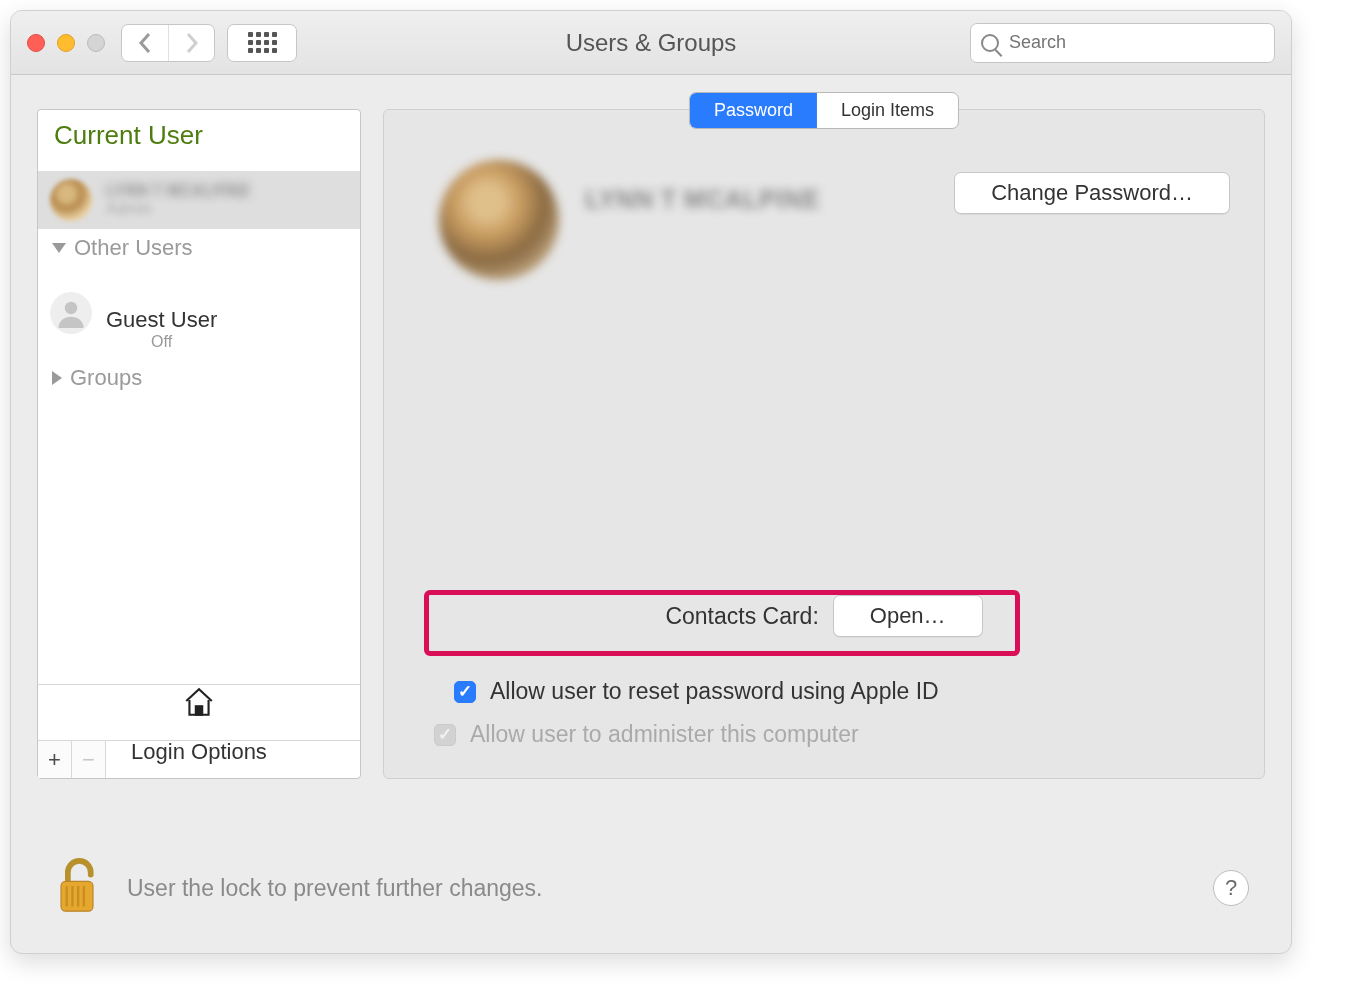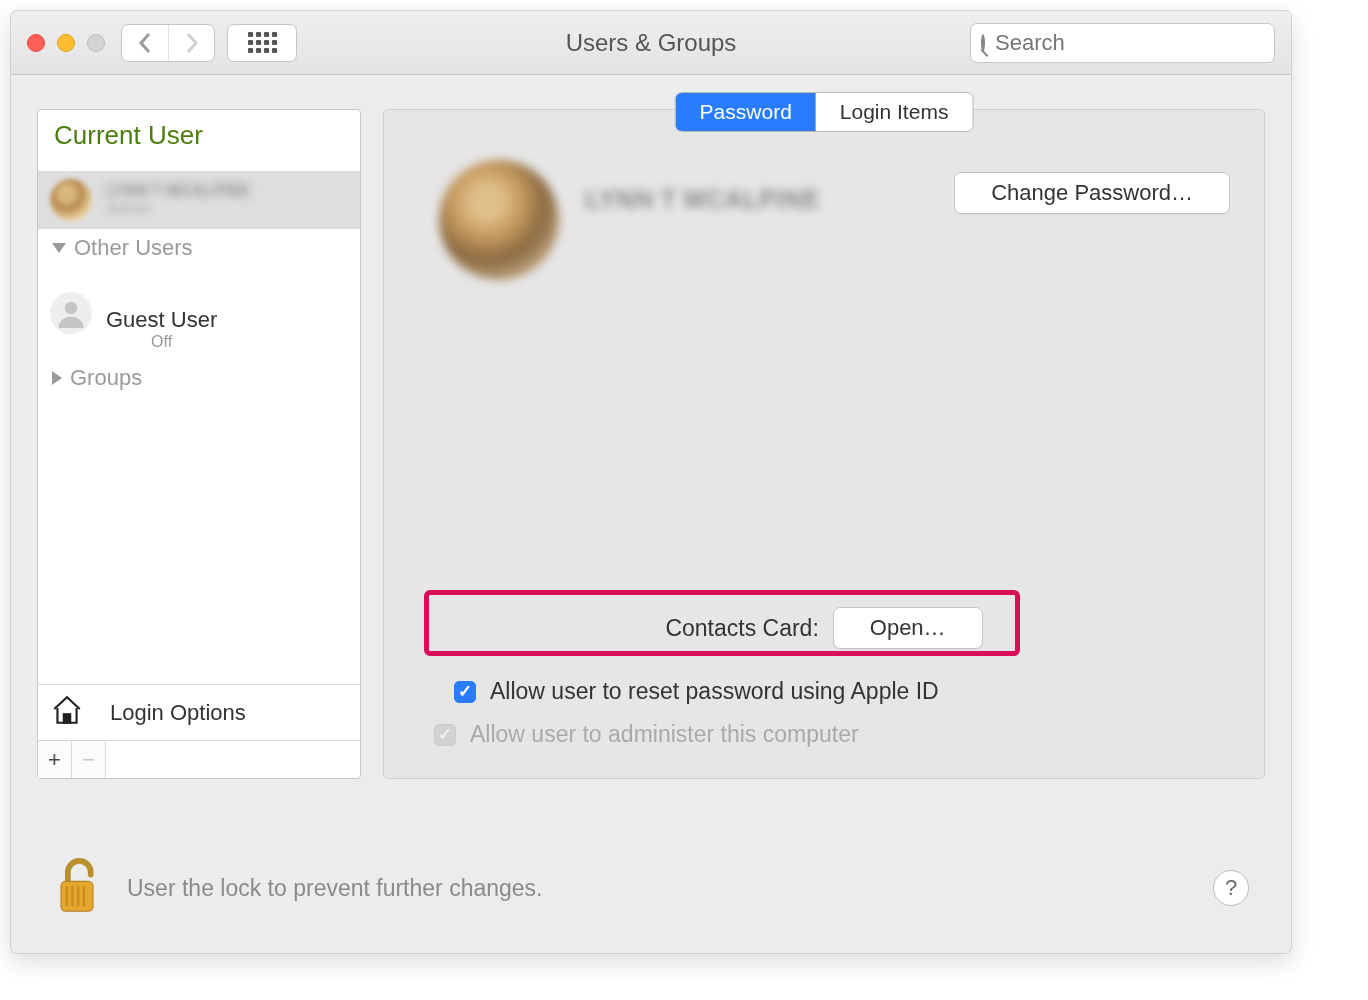--- a/index.html
+++ b/index.html
@@ -10,21 +10,21 @@
     width: 1368px;
     height: 1000px;
     overflow: hidden;
     color: #333;
   }
   .window {
     width: 1282px;
     height: 944px;
     background: #ececec;
     border: 1px solid #d0d0d0;
-    border-radius: 7px;
+    border-radius: 12px;
     box-shadow: 0 8px 25px rgba(0,0,0,0.14);
     margin: 10px;
     position: relative;
     overflow: hidden;
   }
   
   .titlebar {
     height: 64px;
     background: linear-gradient(#efefef,#e3e3e3);
     border-bottom: 1px solid #c8c8c8;
@@ -56,21 +56,21 @@
   .grid-dots span { width:5px;height:5px;background:#555;border-radius:1px; }
   .title {
     position:absolute; left:0; right:0; text-align:center;
     font-size:24px; color:#555; pointer-events:none;
   }
   .search {
     margin-left:auto; width:305px; height:40px;
     background:#fff; border:1px solid #c6c6c6; border-radius:7px;
     display:flex; align-items:center; padding:0 10px; gap:8px;
   }
-  .search input { border:none;outline:none;font-size:22px;color:#888;background:transparent;flex:1; }
+  .search input { border:none;outline:none;font-size:18px;color:#888;background:transparent;flex:1; }
   .mag { width:18px;height:18px;border:2px solid #888;border-radius:50%;position:relative; }
   .mag::after { content:"";position:absolute;width:9px;height:2px;background:#888; bottom:-4px;right:-6px;transform:rotate(45deg); }
 
   .body { display:flex; padding:34px 26px 0 26px; gap:22px; }
 
   
   .sidebar {
     width:324px; height:670px; background:#fff; border:1px solid #c6c6c6; border-radius:4px;
     display:flex; flex-direction:column;
     position:relative;
@@ -96,22 +96,22 @@
   .blurred { color:transparent; text-shadow:0 0 10px #888; font-weight:600; }
   .blurred-small { color:transparent; text-shadow:0 0 6px #aaa; font-size:16px; }
   .section-row {
     display:flex; align-items:center; gap:8px; padding:6px 14px;
     color:#9a9a9a; font-size:22px;
   }
   .tri-down { width:0;height:0;border-left:7px solid transparent;border-right:7px solid transparent;border-top:10px solid #9a9a9a; }
   .tri-right { width:0;height:0;border-top:7px solid transparent;border-bottom:7px solid transparent;border-left:10px solid #9a9a9a; }
   .spacer { flex:1; }
   .login-opts {
-    border-top:1px solid #d8d8d8; height:56px; display:flex; align-items:center; gap:26px;
-    padding:0 12px; font-size:22px;
+    border-top:1px solid #d8d8d8; height:56px; display:flex; align-items:center; gap:14px;
+    padding:0 12px; font-size:22px;flex-direction:column;
   }
   .house svg { width:34px;height:34px; }
   .pm {
     border-top:1px solid #d8d8d8; height:38px; display:flex;
   }
   .pm button {
     width:34px; border:none;background:#fbfbfb;border-right:1px solid #d8d8d8;
     font-size:22px;color:#4a4a4a;
   }
   .pm button.dis { color:#c8c8c8; }
@@ -119,21 +119,21 @@
   
   .panel {
     flex:1; position:relative; background:#e6e6e6; border:1px solid #d0d0d0; border-radius:6px;
     height:670px;
   }
   .tabs {
     position:absolute; top:-18px; left:50%; transform:translateX(-50%);
     display:flex; border:1px solid #b8b8b8; border-radius:7px; overflow:hidden;
     background:#fff;
   }
-  .tab { padding:7px 24px; font-size:21px; }
+  .tab { padding:7px 24px; font-size:18px; }
   .tab.active { background:#2a7cff; color:#fff; }
   .profile {
     display:flex; align-items:flex-start; padding:50px 40px 0 55px; gap:26px;
   }
   .avatar-lg {
     width:120px;height:120px;border-radius:50%;
     background: radial-gradient(circle at 40% 35%, #e0c08a 14%, #c79b60 32%, #8a6a42 55%, #e8d4b0 95%);
     filter: blur(5px);
   }
   .profile-name { margin-top:24px; font-size:26px; }
@@ -142,21 +142,21 @@
     padding:7px 36px; font-size:22px; color:#333; white-space:nowrap;
     box-shadow: 0 1px 0 rgba(0,0,0,0.05);
   }
   .change-pw { position:absolute; right:34px; top:62px; }
 
   .lower {
     position:absolute; left:0; right:0; bottom:30px;
     padding:0 50px;
   }
   .row { display:flex; align-items:center; gap:14px; margin-top:16px; font-size:23px; }
-  .row.first { justify-content:center; margin-bottom:29px; }
+  .row.first { justify-content:center; margin-bottom:41px; }
   .row .lbl { color:#333; }
   .chk {
     width:22px;height:22px;border:1px solid #b8b8b8;border-radius:5px;background:#fff;
     display:flex;align-items:center;justify-content:center;flex-shrink:0;
   }
   .chk.checked { background:#2a7cff;border-color:#2a7cff; }
   .chk.checked::after { content:"✓"; color:#fff; font-size:17px; font-weight:bold; }
   .chk.dis { opacity:0.45; }
   .chk.dis.checked { background:#bbb; border-color:#aaa; }
   .row.dis { color:#aaa; }

